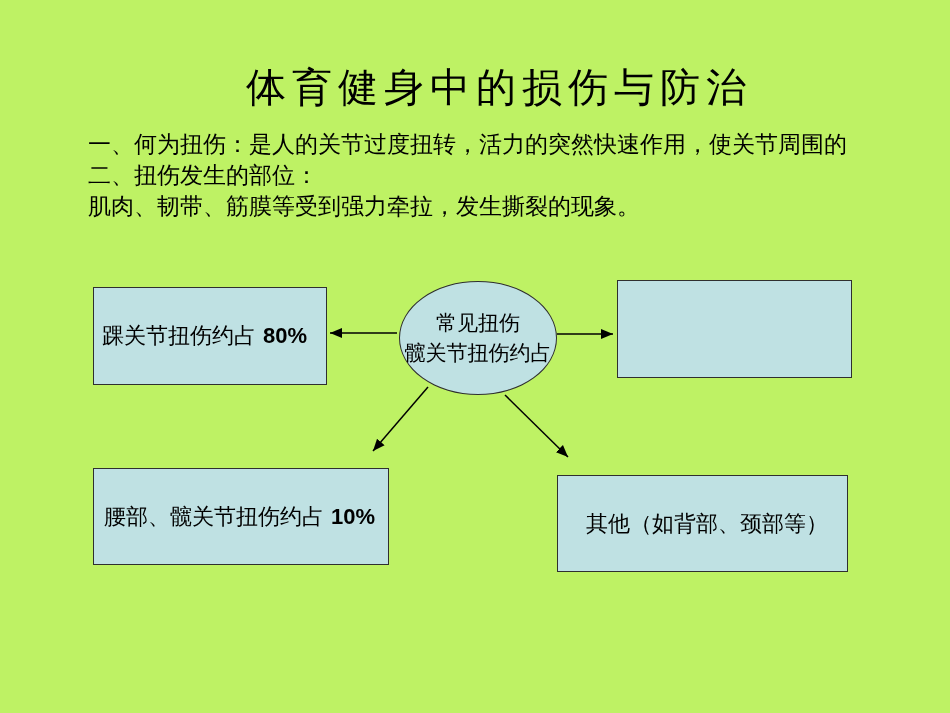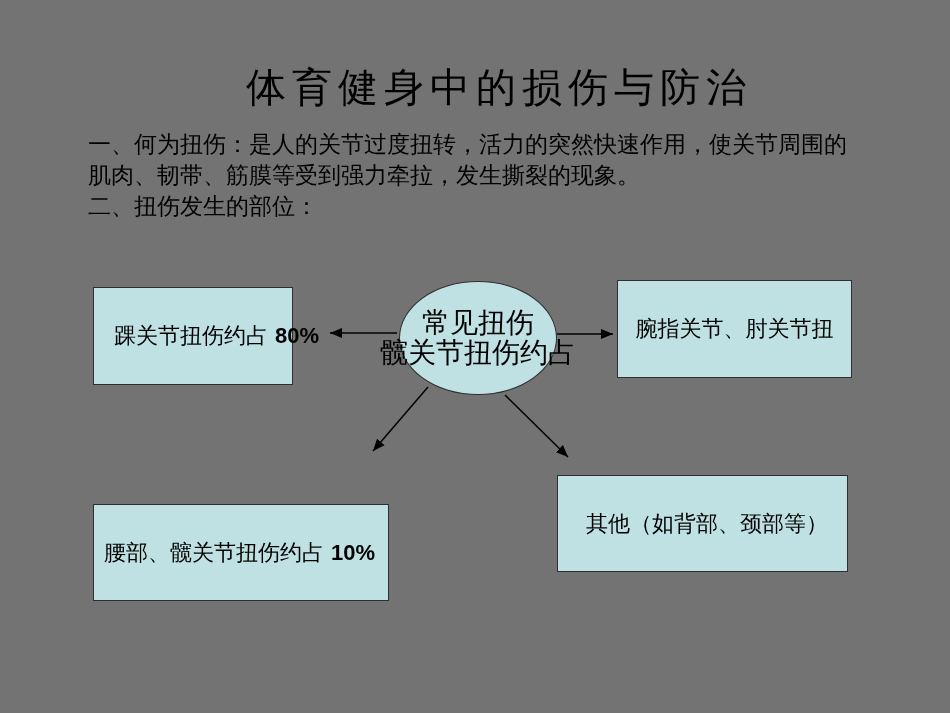--- a/index.html
+++ b/index.html
@@ -3,21 +3,21 @@
 <meta charset="utf-8">
 <style>
   * { margin: 0; padding: 0; box-sizing: border-box; }
   html, body { background: #ffffff; }
   body { font-family: "Liberation Serif", "DejaVu Serif", serif; color: #000; }
 
   .slide {
     position: relative;
     width: 950px;
     height: 713px;
-    background: #737373;
+    background: #bef264;
     overflow: hidden;
   }
 
   .slide-title {
     position: absolute;
     left: 88px;
     top: 66px;
     width: 822px;
     text-align: center;
     font-size: 40px;
@@ -41,30 +41,30 @@
     position: absolute;
     background: #bfe1e3;
     border: 1.5px solid #2f2f2f;
     font-size: 22px;
     line-height: 32px;
     display: flex;
     flex-direction: column;
     justify-content: center;
   }
 
-  .box-ankle        { left: 93px;  top: 287px; width: 200px; height: 98px; padding-left: 20px; }
+  .box-ankle        { left: 93px;  top: 287px; width: 234px; height: 98px; padding-left: 8px; }
   .box-wrist-elbow  { left: 617px; top: 280px; width: 235px; height: 98px; text-align: center; }
-  .box-waist-hip    { left: 93px;  top: 468px; width: 296px; height: 97px; padding-left: 10px; margin-top: 36px; }
+  .box-waist-hip    { left: 93px;  top: 468px; width: 296px; height: 97px; padding-left: 10px; }
   .box-other        { left: 557px; top: 475px; width: 291px; height: 97px; padding-left: 28px; text-align: left; }
 
   .center-ellipse {
     left: 399px; top: 281px; width: 158px; height: 114px;
     border-radius: 50%;
     text-align: center;
-    font-size: 28px;
+    font-size: 21px;
     line-height: 30px;
     align-items: center;
   }
 
   .pct {
     font-family: "Liberation Sans", "DejaVu Sans", sans-serif;
     font-weight: bold;
     margin-left: 7px;
   }
 
@@ -80,22 +80,22 @@
 </style>
 </head>
 <body>
 
 <div class="slide">
 
   <h1 class="slide-title">体育健身中的损伤与防治</h1>
 
   <div class="body-text">
     <div class="body-line">一、何为扭伤：是人的关节过度扭转，活力的突然快速作用，使关节周围的</div>
+    <div class="body-line">二、扭伤发生的部位：</div>
     <div class="body-line">肌肉、韧带、筋膜等受到强力牵拉，发生撕裂的现象。</div>
-    <div class="body-line">二、扭伤发生的部位：</div>
   </div>
 
   <svg class="arrows" viewBox="0 0 950 713" aria-hidden="true">
     <defs>
       <marker id="ah" markerUnits="userSpaceOnUse" markerWidth="14" markerHeight="12" refX="12" refY="6" orient="auto">
         <polygon points="0 1, 12 6, 0 11" fill="#000"></polygon>
       </marker>
     </defs>
     <line x1="397" y1="333" x2="330" y2="333" marker-end="url(#ah)"></line>
     <line x1="557" y1="334" x2="613" y2="334" marker-end="url(#ah)"></line>
@@ -108,21 +108,20 @@
     <div class="box-line">髋关节扭伤约占</div>
   </div>
 
   <div class="shape box-ankle">
     <div class="box-line">
       <span>踝关节扭伤约占</span><span class="pct">80%</span>
     </div>
   </div>
 
   <div class="shape box-wrist-elbow">
-    <div class="box-line">腕指关节、肘关节扭</div>
   </div>
 
   <div class="shape box-waist-hip">
     <div class="box-line">
       <span>腰部、髋关节扭伤约占</span><span class="pct">10%</span>
     </div>
   </div>
 
   <div class="shape box-other">
     <div class="box-line">其他（如背部、颈部等）</div>

